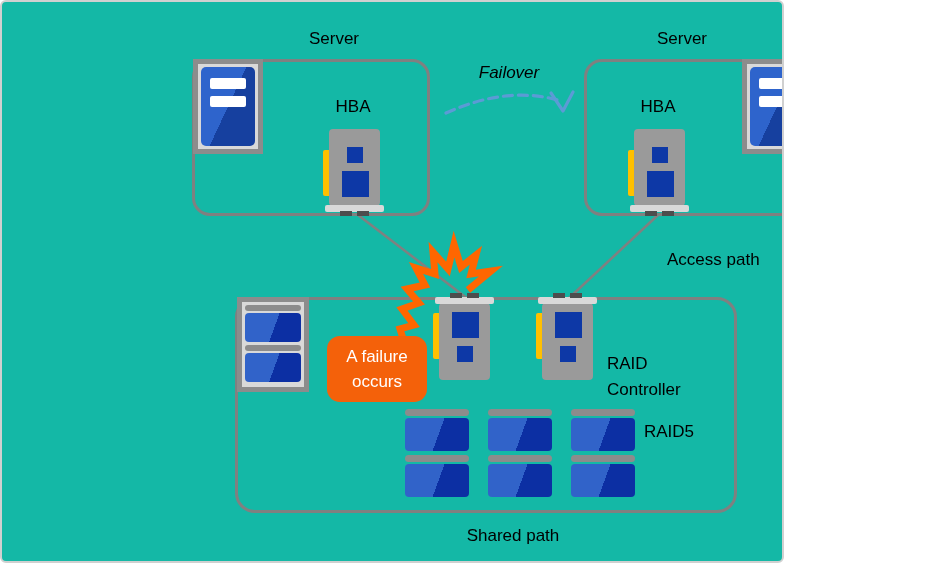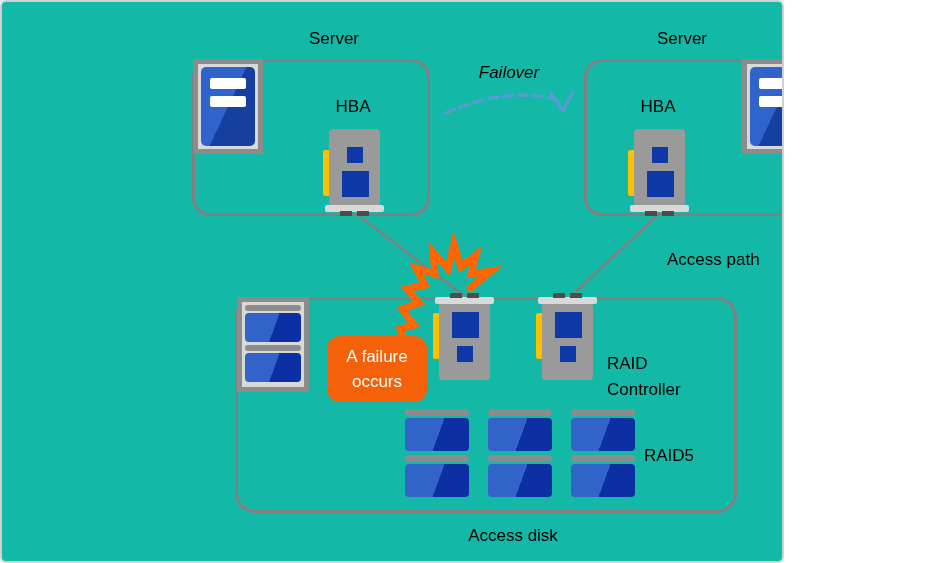--- a/index.html
+++ b/index.html
@@ -179,26 +179,26 @@
       </div>
     <div class="disk">
         <div class="bar"></div>
         <div class="platter"></div>
       </div>
     <div class="disk">
         <div class="bar"></div>
         <div class="platter"></div>
       </div>
   </div>
-  <div class="lbl" style="left:642px;top:444px;">RAID5</div>
+  <div class="lbl" style="left:642px;top:420px;">RAID5</div>
 
   <svg class="overlay" width="948" height="563" viewBox="0 0 948 563">
     <path d="M 404 346 L 398 327 L 412 323 L 400 307 L 417 301 L 405 287 L 423 283 L 414 266 L 433 272 L 431 250 L 446 267 L 452 242 L 459 265 L 474 253 L 469 272 L 489 269 L 466 288" fill="none" stroke="#ff6600" stroke-width="7" stroke-linejoin="miter" stroke-miterlimit="10"></path>
   </svg>
 
   <div class="failure-badge">
     <div>A failure</div>
     <div>occurs</div>
   </div>
 
-  <div class="lbl center" style="left:383px;top:524px;width:256px;">Access disk</div>
+  <div class="lbl center" style="left:383px;top:524px;width:256px;">Shared path</div>
 
 </div>
 
 </body></html>

